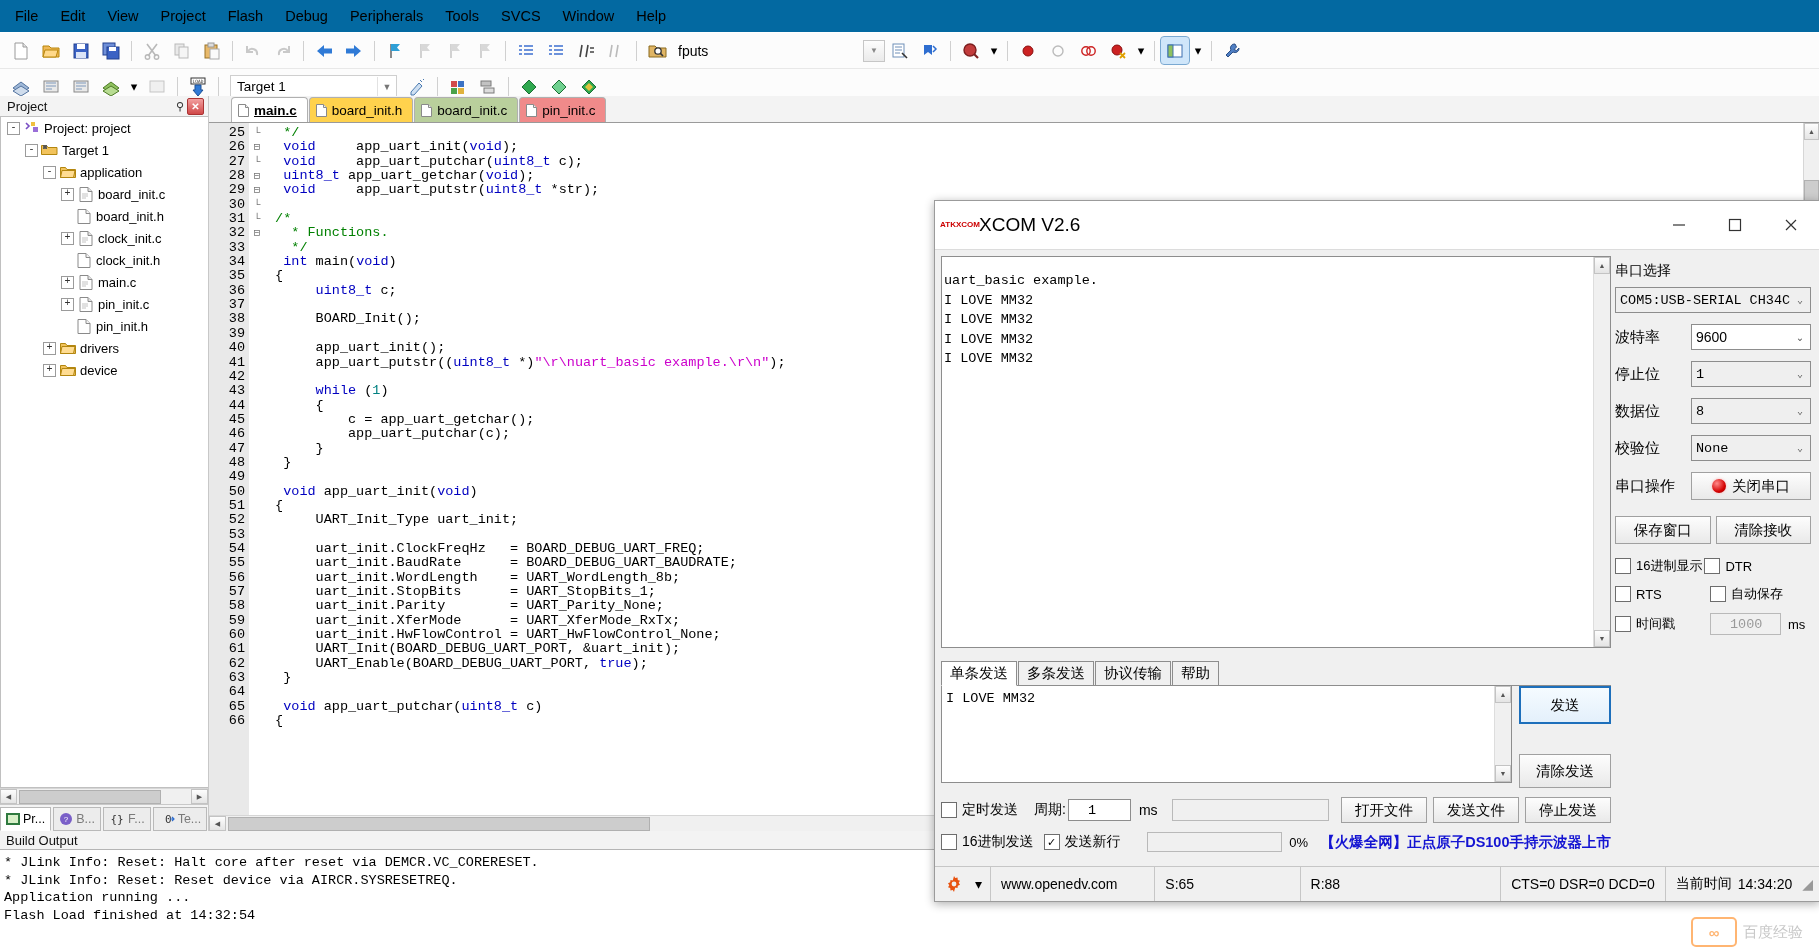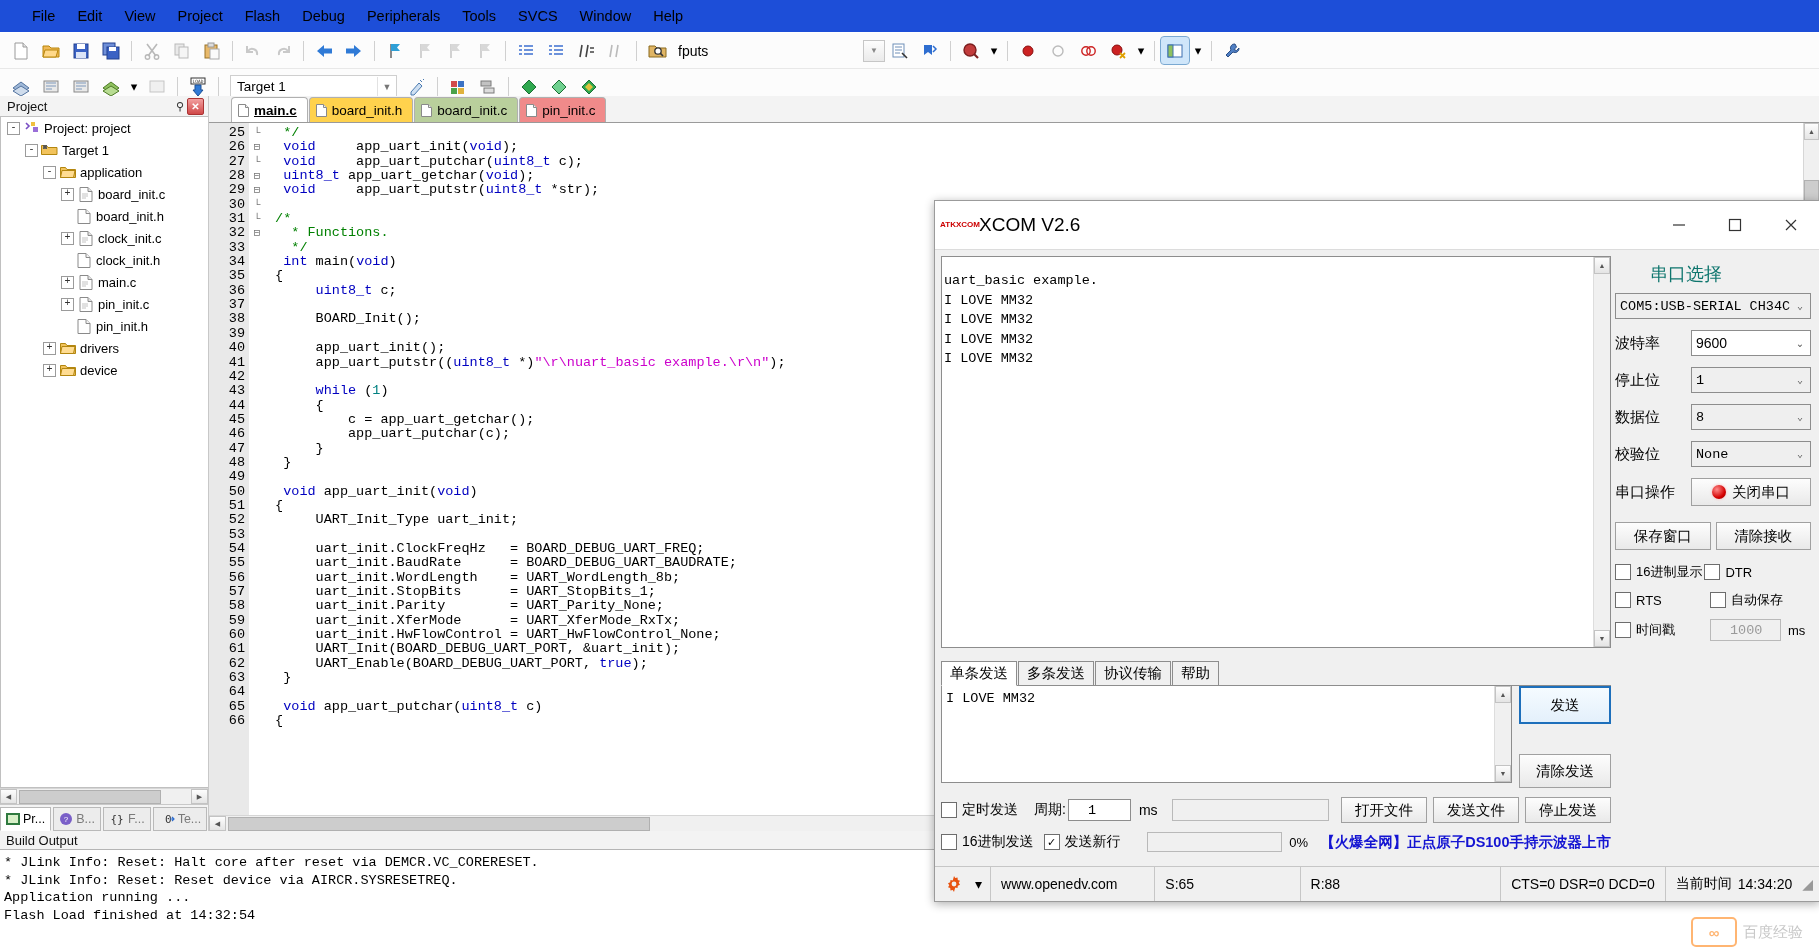--- a/index.html
+++ b/index.html
@@ -6,21 +6,21 @@
   body{
     width:1819px;height:951px;overflow:hidden;
     font-family:"Liberation Sans", sans-serif;
     font-size:13px;
     background:#ffffff;
     -webkit-font-smoothing:antialiased;
   }
   .app{position:relative;width:1819px;height:951px;background:#f0f0f0;}
 
   
-  .menubar{height:32px;background:#1d4ed8;display:flex;align-items:center;padding-left:21px;border-bottom:1px solid #ffffff;}
+  .menubar{height:32px;background:#0369a1;display:flex;align-items:center;padding-left:4px;border-bottom:1px solid #ffffff;}
   .menubar .mi{padding:4px 11px;font-size:14.5px;color:#000;cursor:default;}
 
   
   .toolbar{height:35px;background:#fcfcfc;display:flex;align-items:center;padding-left:6px;
            border-bottom:1px solid #e8e8e8;}
   .tb2{border-bottom:1px solid #d5d5d5;}
   .tbtn{width:28px;height:27px;display:flex;align-items:center;justify-content:center;margin:0 1px;border-radius:3px;}
   .sep{width:1px;height:20px;background:#d0d0d0;margin:0 5px;}
   .tb-sel{background:#cfe6fa;outline:1px solid #7aa9d2;border-radius:3px;}
   .target-combo{display:flex;align-items:center;border:1px solid #cfcfcf;background:#fff;height:22px;width:165px;margin-left:6px;}
@@ -114,21 +114,21 @@
   .btn-send{height:34px;border:2px solid #1d6fbb;background:linear-gradient(#f5fbff,#e4f0fb);}
   .optrow{display:flex;align-items:center;margin-top:9px;font-size:14px;}
   .chk{width:14px;height:14px;border:1px solid #6d6d6d;background:#fff;display:inline-flex;align-items:center;
        justify-content:center;font-size:11px;line-height:11px;color:#000;margin-right:5px;}
   .txtin{height:20px;border:1px solid #8d8d8d;background:#fff;font-family:"Liberation Mono",monospace;font-size:13.5px;
          padding-left:19px;display:flex;align-items:center;}
   .grayin{height:20px;border:1px solid #b9b9b9;background:#f0f0f0;}
   .progress{height:18px;border:1px solid #b9b9b9;background:#f0f0f0;}
   .adlink{color:#1414d2;font-size:14.5px;font-weight:bold;white-space:nowrap;}
   .xright{width:196px;padding:12px 8px 0 4px;display:flex;flex-direction:column;}
-  .grp-title{font-size:18px;color:#0f766e;margin-bottom:7px;margin-left:35px;}
+  .grp-title{font-size:14px;color:#000000;margin-bottom:7px;}
   .combo{height:24px;border:1px solid #8d8d8d;background:#efefef;display:flex;align-items:center;font-size:13.5px;
          font-family:"Liberation Mono","DejaVu Sans Mono",monospace;padding-left:4px;color:#000;}
   .combo.white{background:#fff;font-family:"Liberation Sans",sans-serif;font-size:14px;}
   .combo .arr{margin-left:auto;width:20px;display:flex;align-items:center;justify-content:center;color:#555;font-size:10px;}
   .fieldrow{display:flex;align-items:center;margin-top:11px;}
   .flabel{width:76px;font-size:15px;color:#000;}
   .fctl{flex:1;}
   .redled{width:14px;height:14px;border-radius:50%;background:radial-gradient(circle at 35% 32%,#ff8a8a,#d40000 62%,#8d0000);
           box-shadow:0 0 3px #ffb3b3;margin-right:6px;}
   .xstatus{height:34px;background:#f0f0f0;border-top:1px solid #c6c6c6;display:flex;align-items:center;font-size:14px;color:#000;}

